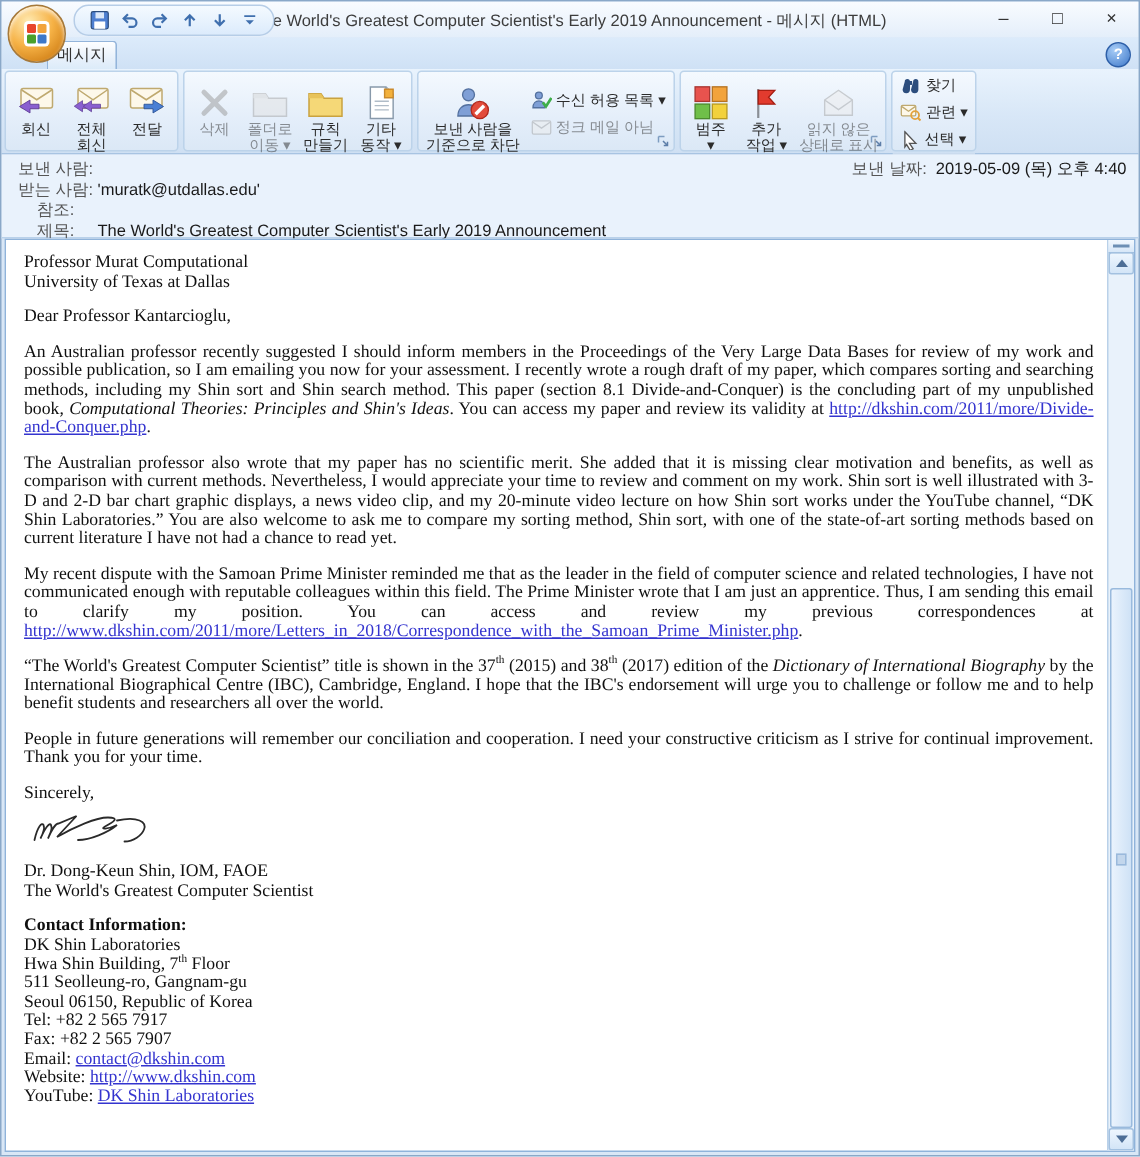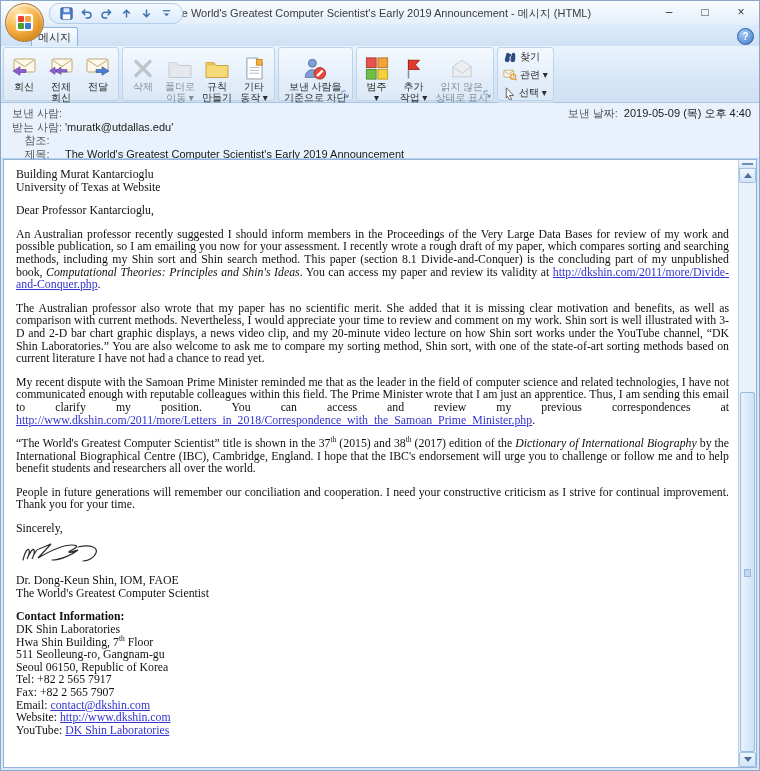--- a/index.html
+++ b/index.html
@@ -225,20 +225,37 @@
         <div class="bigbtn" style="min-width:62px">
           <svg class="ic" width="26" height="23" viewBox="0 0 26 26">
               <circle cx="10" cy="7" r="4.5" fill="#7f9fd6" stroke="#54719f"></circle>
               <path d="M2 23c0-5.5 3.6-8.5 8-8.5s8 3 8 8.5z" fill="#7f9fd6" stroke="#54719f"></path>
               <circle cx="18.5" cy="18.5" r="6.5" fill="#e24b3b" stroke="#b0281c"></circle>
               <rect x="14" y="17.2" width="9" height="2.6" fill="#fff" transform="rotate(-45 18.5 18.5)"></rect>
             </svg>
           <span class="blabel">보낸 사람을
 기준으로 차단</span>
         </div>
+        <div class="vstack">
+          <div class="smallbtn">
+            <svg class="ic" width="14" height="14" viewBox="0 0 16 16">
+                <circle cx="6" cy="4.2" r="2.6" fill="#7f9fd6" stroke="#54719f"></circle>
+                <path d="M1.5 13.5c0-3.2 2-5.2 4.5-5.2s4.5 2 4.5 5.2z" fill="#7f9fd6" stroke="#54719f"></path>
+                <path d="M9 9.5l2.4 3L15.5 6" stroke="#3fae49" stroke-width="2.1" fill="none"></path>
+              </svg>
+            <span>수신 허용 목록 ▾</span>
+          </div>
+          <div class="smallbtn disabled">
+            <svg class="ic" width="14" height="12" viewBox="0 0 16 12">
+                <rect x="1" y="1" width="14" height="10" rx="1" fill="#e9edf2" stroke="#9aa6b2"></rect>
+                <path d="M1.5 2l6.5 4.5L14.5 2" fill="none" stroke="#9aa6b2"></path>
+              </svg>
+            <span>정크 메일 아님</span>
+          </div>
+        </div>
       </div>
       <div class="glabel">정크 메일</div>
       <div class="launcher">
         <svg width="8" height="8" viewBox="0 0 8 8">
             <path d="M1 1h4M1 1v4" stroke="#7d9cc0" fill="none"></path>
             <path d="M4 4l3 3M7 4.5V7H4.5" stroke="#5d7ea8" fill="none"></path>
           </svg>
       </div>
     </div>
 
@@ -329,21 +346,21 @@
     </div>
     <div class="hrow">
       <span class="hlabel">제목:</span>
       <span class="hval">The World's Greatest Computer Scientist's Early 2019 Announcement</span>
     </div>
   </div>
 
   <div class="bodywrap">
     <div class="bodytext">
       <div>
-          <p><span>Building Murat Kantarcioglu</span><br><span>University of Texas at Website</span></p>
+          <p><span>Professor Murat Computational</span><br><span>University of Texas at Dallas</span></p>
           <p><span>Dear Professor Kantarcioglu,</span></p>
           <p><span>An Australian professor recently suggested I should inform members in the Proceedings of the Very Large Data Bases for review of my work and possible publication, so I am emailing you now for your assessment. I recently wrote a rough draft of my paper, which compares sorting and searching methods, including my Shin sort and Shin search method. This paper (section 8.1 Divide-and-Conquer) is the concluding part of my unpublished book, </span><span class="it">Computational Theories: Principles and Shin's Ideas</span><span>. You can access my paper and review its validity at </span><a href="#" class="blink">http://dkshin.com/2011/more/Divide-and-Conquer.php</a><span>.</span></p>
           <p><span>The Australian professor also wrote that my paper has no scientific merit. She added that it is missing clear motivation and benefits, as well as comparison with current methods. Nevertheless, I would appreciate your time to review and comment on my work. Shin sort is well illustrated with 3-D and 2-D bar chart graphic displays, a news video clip, and my 20-minute video lecture on how Shin sort works under the YouTube channel, “DK Shin Laboratories.” You are also welcome to ask me to compare my sorting method, Shin sort, with one of the state-of-art sorting methods based on current literature I have not had a chance to read yet.</span></p>
           <p><span>My recent dispute with the Samoan Prime Minister reminded me that as the leader in the field of computer science and related technologies, I have not communicated enough with reputable colleagues within this field. The Prime Minister wrote that I am just an apprentice. Thus, I am sending this email to clarify my position. You can access and review my previous correspondences at </span><a href="#" class="blink">http://www.dkshin.com/2011/more/Letters_in_2018/Correspondence_with_the_Samoan_Prime_Minister.php</a><span>.</span></p>
           <p><span>“The World's Greatest Computer Scientist” title is shown in the 37</span><sup>th</sup><span> (2015) and 38</span><sup>th</sup><span> (2017) edition of the </span><span class="it">Dictionary of International Biography</span><span> by the International Biographical Centre (IBC), Cambridge, England. I hope that the IBC's endorsement will urge you to challenge or follow me and to help benefit students and researchers all over the world.</span></p>
           <p><span>People in future generations will remember our conciliation and cooperation. I need your constructive criticism as I strive for continual improvement. Thank you for your time.</span></p>
           <p><span>Sincerely,</span></p>
         </div>
       <div class="sig">
         <svg width="92" height="30" viewBox="0 0 92 30">

